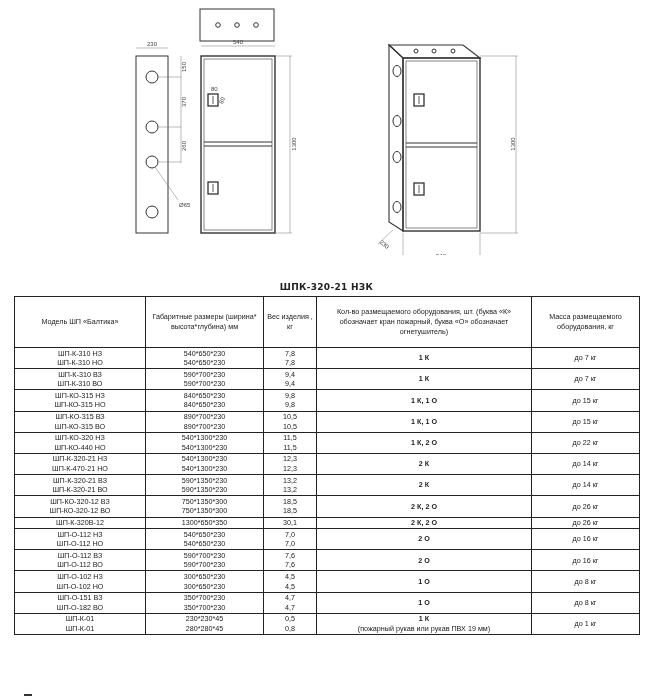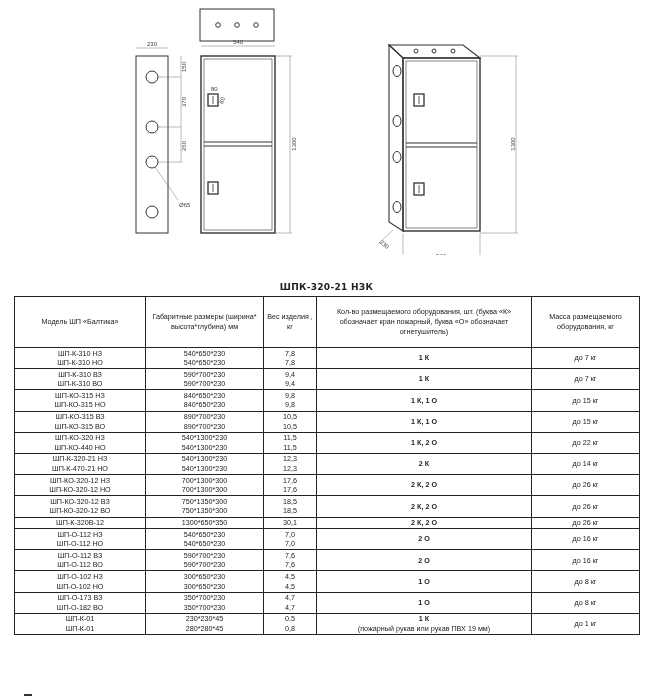--- a/index.html
+++ b/index.html
@@ -225,35 +225,35 @@
           <div>12,3</div>
           <div>12,3</div>
         </td>
         <td class="stack grp">
           <div style="font-weight: bold;">2 К</div>
         </td>
         <td>до 14 кг</td>
       </tr>
       <tr>
         <td class="stack grp">
-          <div>ШП-КО-320-12 НЗ</div>
-          <div>ШП-КО-320-12 НО</div>
-        </td>
-        <td class="stack grp">
-          <div>700*1300*300</div>
-          <div>700*1300*300</div>
-        </td>
-        <td class="stack grp">
-          <div>17,6</div>
-          <div>17,6</div>
-        </td>
-        <td class="stack grp">
-          <div style="font-weight: bold;">2 К, 2 О</div>
-        </td>
-        <td>до 26 кг</td>
+          <div>ШП-К-320-21 ВЗ</div>
+          <div>ШП-К-320-21 ВО</div>
+        </td>
+        <td class="stack grp">
+          <div>590*1350*230</div>
+          <div>590*1350*230</div>
+        </td>
+        <td class="stack grp">
+          <div>13,2</div>
+          <div>13,2</div>
+        </td>
+        <td class="stack grp">
+          <div style="font-weight: bold;">2 К</div>
+        </td>
+        <td>до 14 кг</td>
       </tr>
       <tr>
         <td class="stack grp">
           <div>ШП-КО-320-12 ВЗ</div>
           <div>ШП-КО-320-12 ВО</div>
         </td>
         <td class="stack grp">
           <div>750*1350*300</div>
           <div>750*1350*300</div>
         </td>
@@ -330,21 +330,21 @@
           <div>4,5</div>
           <div>4,5</div>
         </td>
         <td class="stack grp">
           <div style="font-weight: bold;">1 О</div>
         </td>
         <td>до 8 кг</td>
       </tr>
       <tr>
         <td class="stack grp">
-          <div>ШП-О-173 ВЗ</div>
+          <div>ШП-О-151 ВЗ</div>
           <div>ШП-О-182 ВО</div>
         </td>
         <td class="stack grp">
           <div>350*700*230</div>
           <div>350*700*230</div>
         </td>
         <td class="stack grp">
           <div>4,7</div>
           <div>4,7</div>
         </td>

